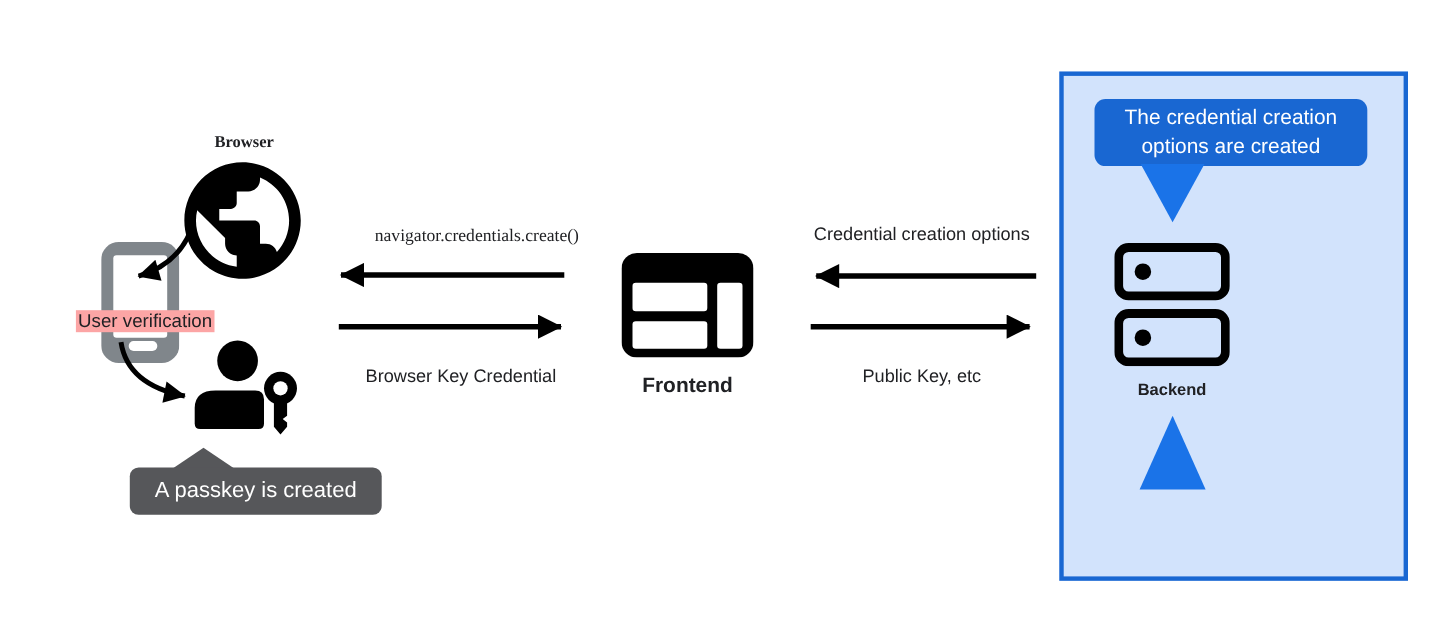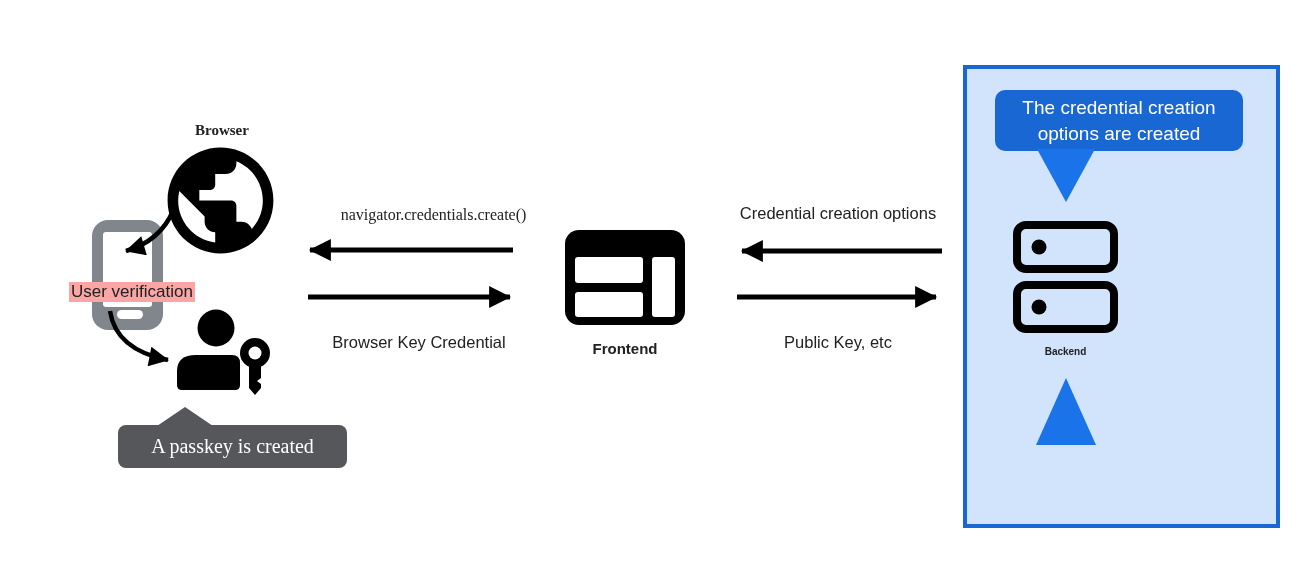--- a/index.html
+++ b/index.html
@@ -15,33 +15,33 @@
   
   .browser-label{left:169px;top:121px;width:106px;text-align:center;font-size:15px;font-weight:bold;font-family:Liberation Serif, serif;}
   .globe{left:157px;top:137px;width:127px;height:127px;}
   .phone{left:92px;top:220px;width:71px;height:110px;}
   .user-verif{left:41px;top:282px;font-size:17px;background:#fca5a5;padding:0 2px;margin-left:28px;}
   .person{left:176px;top:308px;width:94px;height:88px;}
 
   .tooltip-dark{
     left:118px;top:425px;width:229px;height:43px;border-radius:8px;
     background:var(--dark-tooltip-gray,#56575a);color:#fff;font-size:20px;
-    line-height:43px;text-align:center;font-family:Liberation Serif, serif;
+    line-height:43px;text-align:center;
   }
   .tri-up-dark{
     left:157px;top:407px;width:0;height:0;
     border-left:28px solid transparent;border-right:28px solid transparent;
     border-bottom:19px solid var(--dark-tooltip-gray,#56575a);
   }
 
   
   .code-label{left:280px;top:205px;width:307px;text-align:center;}
   .pkc-label{left:309px;top:333px;width:220px;text-align:center;}
   .frontend-icon{left:565px;top:230px;width:120px;height:95px;}
-  .frontend-label{left:565px;top:340px;width:120px;text-align:center;font-size:15px;font-weight:bold;}
+  .frontend-label{left:565px;top:340px;width:120px;text-align:center;font-size:19px;font-weight:bold;}
 
   
   .cco-label{left:713px;top:204px;width:250px;text-align:center;}
   .pke-label{left:738px;top:333px;width:200px;text-align:center;}
 
   
   .backend-panel{
     left:963px;top:65px;width:317px;height:463px;box-sizing:border-box;
     background:var(--light-blue-fill,#d2e3fc);
     border:4px solid var(--accent-blue,#1967d2);
@@ -52,21 +52,21 @@
     display:flex;align-items:center;justify-content:center;box-sizing:border-box;
     padding:4px 8px;
   }
   .tooltip-top{left:995px;top:90px;width:248px;height:61px;}
   .tri-down-blue{
     left:1037px;top:149px;width:0;height:0;
     border-left:29px solid transparent;border-right:29px solid transparent;
     border-top:53px solid var(--accent-blue-bright,#1a73e8);
   }
   .server{left:1013px;top:221px;width:105px;height:112px;}
-  .backend-label{left:1013px;top:346px;width:105px;text-align:center;font-size:10px;font-weight:bold;}
+  .backend-label{left:1013px;top:346px;width:105px;text-align:center;font-size:15px;font-weight:bold;}
   .tri-up-blue{
     left:1036px;top:378px;width:0;height:0;
     border-left:30px solid transparent;border-right:30px solid transparent;
     border-bottom:67px solid var(--accent-blue-bright,#1a73e8);
   }
   .tooltip-bottom{left:998px;top:447px;width:245px;height:61px;}
 
   .arrow-overlay{left:0;top:0;width:1310px;height:568px;pointer-events:none;}
 </style>
 </head>

